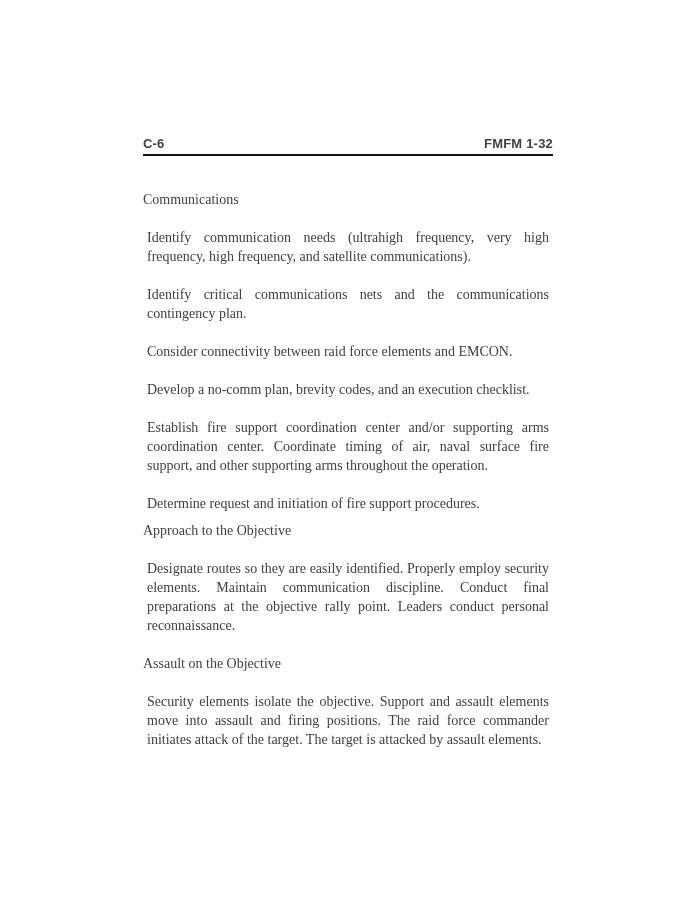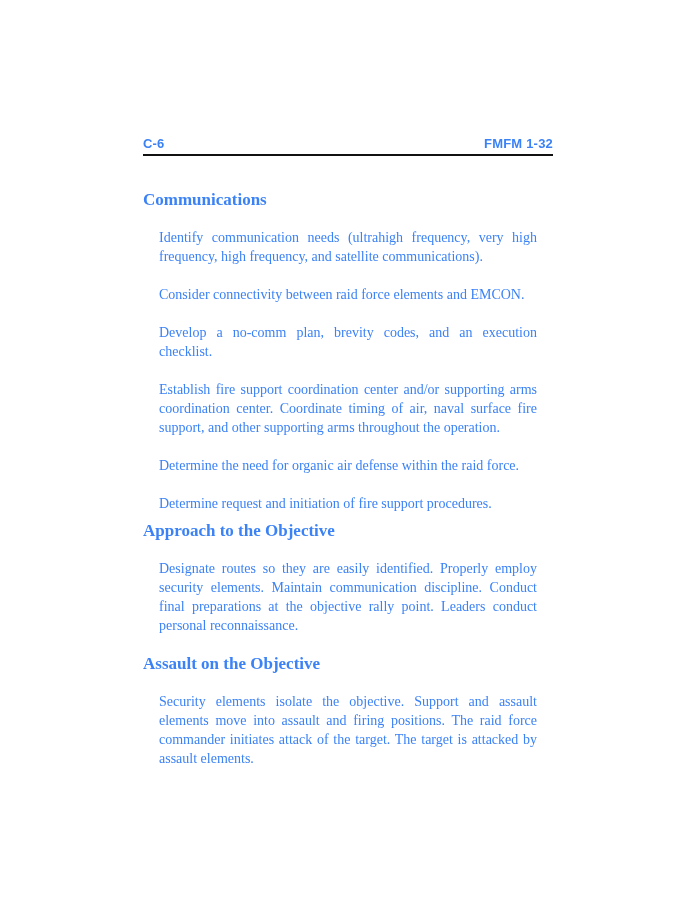--- a/index.html
+++ b/index.html
@@ -7,21 +7,21 @@
     padding: 0;
     background: #ffffff;
   }
   .page {
     position: relative;
     width: 695px;
     height: 899px;
     background: #ffffff;
     overflow: hidden;
     font-family: "Liberation Serif", serif;
-    color: #3b82f6;
+    color: #404040;
   }
   .content {
     position: absolute;
     left: 143px;
     top: 136px;
     width: 410px;
   }
   .doc-header {
     display: flex;
     justify-content: space-between;
@@ -31,33 +31,33 @@
     font-size: 13px;
     letter-spacing: 0.2px;
     border-bottom: 2px solid #111;
     padding-bottom: 3px;
   }
   .doc-body {
     margin-top: 0;
   }
   .section-heading {
     font-family: "Liberation Serif", serif;
-    font-size: 17px;
-    font-weight: bold;
+    font-size: 14px;
+    font-weight: normal;
     margin: 19px 0;
     line-height: 19px;
   }
   .section:first-of-type .section-heading {
     margin-top: 34px;
   }
   .para {
     font-size: 14px;
     line-height: 19px;
     text-align: justify;
-    margin: 19px 16px;
+    margin: 19px 4px;
   }
   .para.no-gap-below {
     margin-bottom: 0;
   }
   .section-heading.tight {
     margin-top: 8px;
   }
 </style>
 </head>
 <body>
@@ -68,27 +68,27 @@
     <div class="doc-header">
       <span>C-6</span>
       <span>FMFM 1-32</span>
     </div>
 
     <div class="doc-body">
 
       <section class="section">
         <h2 class="section-heading">Communications</h2>
         <p class="para">Identify communication needs (ultrahigh frequency, very high frequency, high frequency, and satellite communications).</p>
+        <p class="para">Identify critical communications nets and the communications contingency plan.</p>
         <p class="para">Consider connectivity between raid force elements and EMCON.</p>
         <p class="para">Develop a no-comm plan, brevity codes, and an execution checklist.</p>
       </section>
 
       <section class="section">
         <p class="para">Establish fire support coordination center and/or supporting arms coordination center.  Coordinate timing of air, naval surface fire support, and other supporting arms throughout the operation.</p>
-        <p class="para">Determine the need for organic air defense within the raid force.</p>
         <p class="para no-gap-below">Determine request and initiation of fire support procedures.</p>
       </section>
 
       <section class="section">
         <h2 class="section-heading tight">Approach to the Objective</h2>
         <p class="para">Designate routes so they are easily identified.  Properly employ security elements.  Maintain communication discipline.  Conduct final preparations at the objective rally point.  Leaders conduct personal reconnaissance.</p>
       </section>
 
       <section class="section">
         <h2 class="section-heading">Assault on the Objective</h2>

